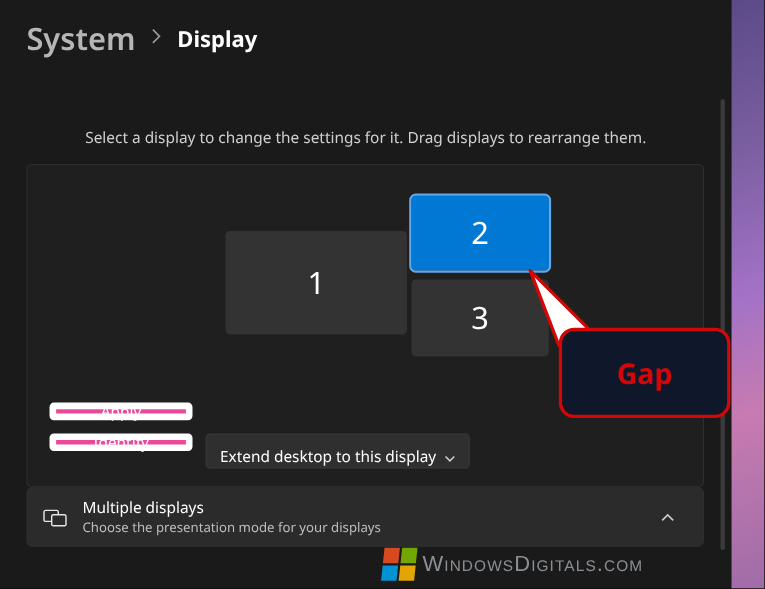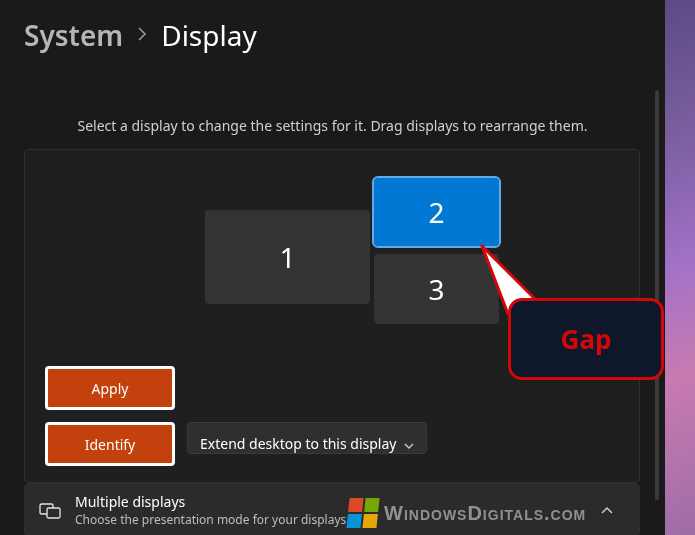--- a/index.html
+++ b/index.html
@@ -37,22 +37,22 @@
     font-size: 28px;
     font-weight: 600;
     color: #b6b6b6;
     cursor: pointer;
   }
   .breadcrumb .bc-chevron {
     color: #9b9b9b;
     font-size: 14px;
   }
   .breadcrumb .bc-display {
-    font-size: 28px;
-    font-weight: 400;
+    font-size: 20px;
+    font-weight: 700;
     color: #fff;
   }
   .helper-text {
     font-size: 14px;
     color: #d0d0d0;
     margin-bottom: 14px;
     text-align: center;
   }
   .card {
     border: 1px solid #2f2f2f;
@@ -83,26 +83,26 @@
     background: #0078d4;
     outline: 2px solid #63a8e8;
     border-radius: 4px;
   }
   .button-row {
     display: flex;
     gap: 12px;
     margin-bottom: 12px;
   }
   .btn {
-    background: #c2410c;
-    border: 3px solid #ffffff;
+    background: #ec4899;
+    border: 6px solid #ffffff;
     color: #fff;
     font-size: 14px;
     border-radius: 4px;
-    height: 44px;
+    height: 16px;
     display: flex;
     align-items: center;
     justify-content: center;
     cursor: pointer;
   }
   .btn-wide { width: 130px; }
   .dropdown {
     background: #2f2f2f;
     border: 1px solid #3a3a3a;
     color: #fff;
@@ -203,21 +203,21 @@
     align-items: center;
     gap: 6px;
     opacity: 0.88;
     z-index: 30;
   }
   .wm-logo { display:grid; grid-template-columns: 14px 14px; grid-template-rows: 14px 14px; gap:2px; transform: skewX(-6deg); }
   .wm-logo div { width:14px; height:14px; }
   .wm1{background:#f25022;} .wm2{background:#7fba00;} .wm3{background:#00a4ef;} .wm4{background:#ffb900;}
   .wm-text {
     font-size: 20px;
-    font-weight: 700;
+    font-weight: 400;
     letter-spacing: 1px;
     color: #9aa0a6;
     font-family: "Segoe UI", sans-serif;
     font-variant: small-caps;
   }
 </style>
 </head>
 <body>
 
 <div class="page">

